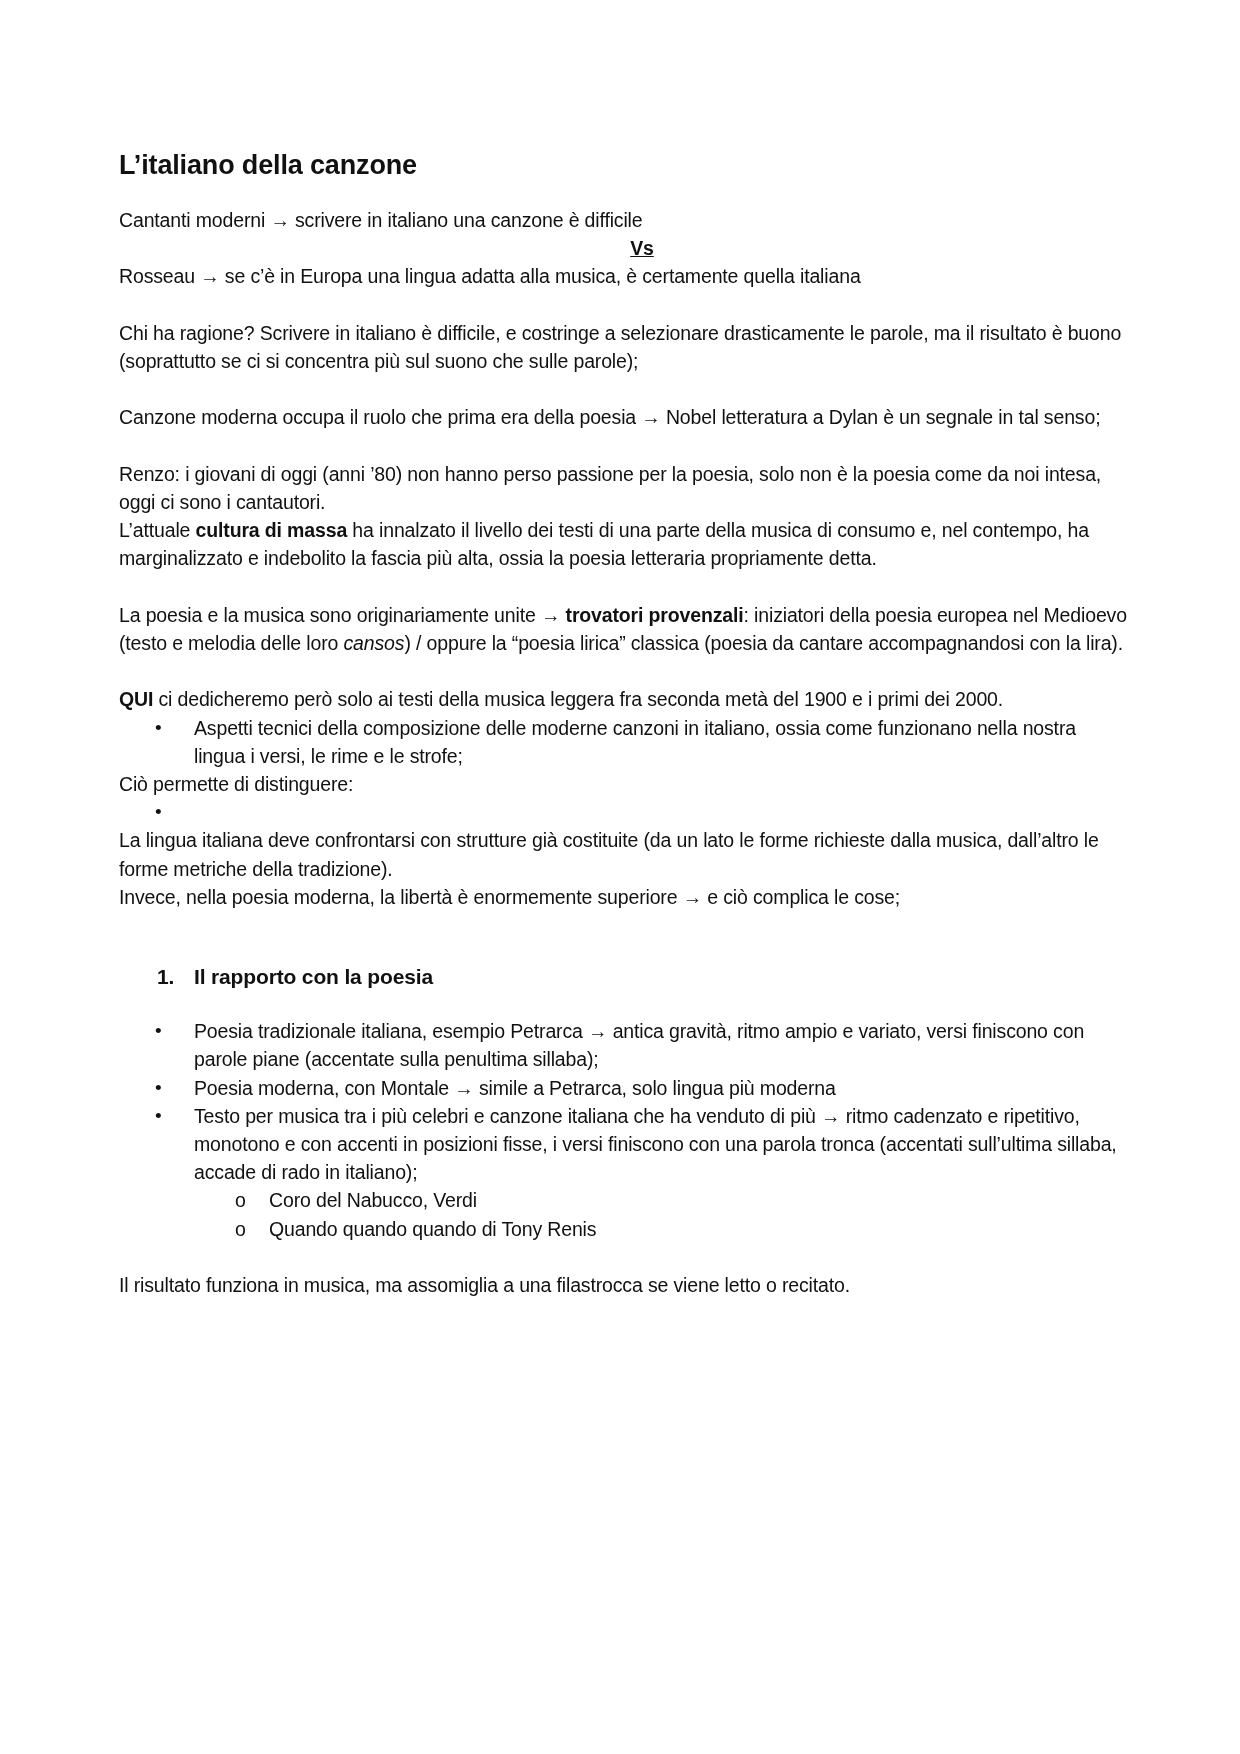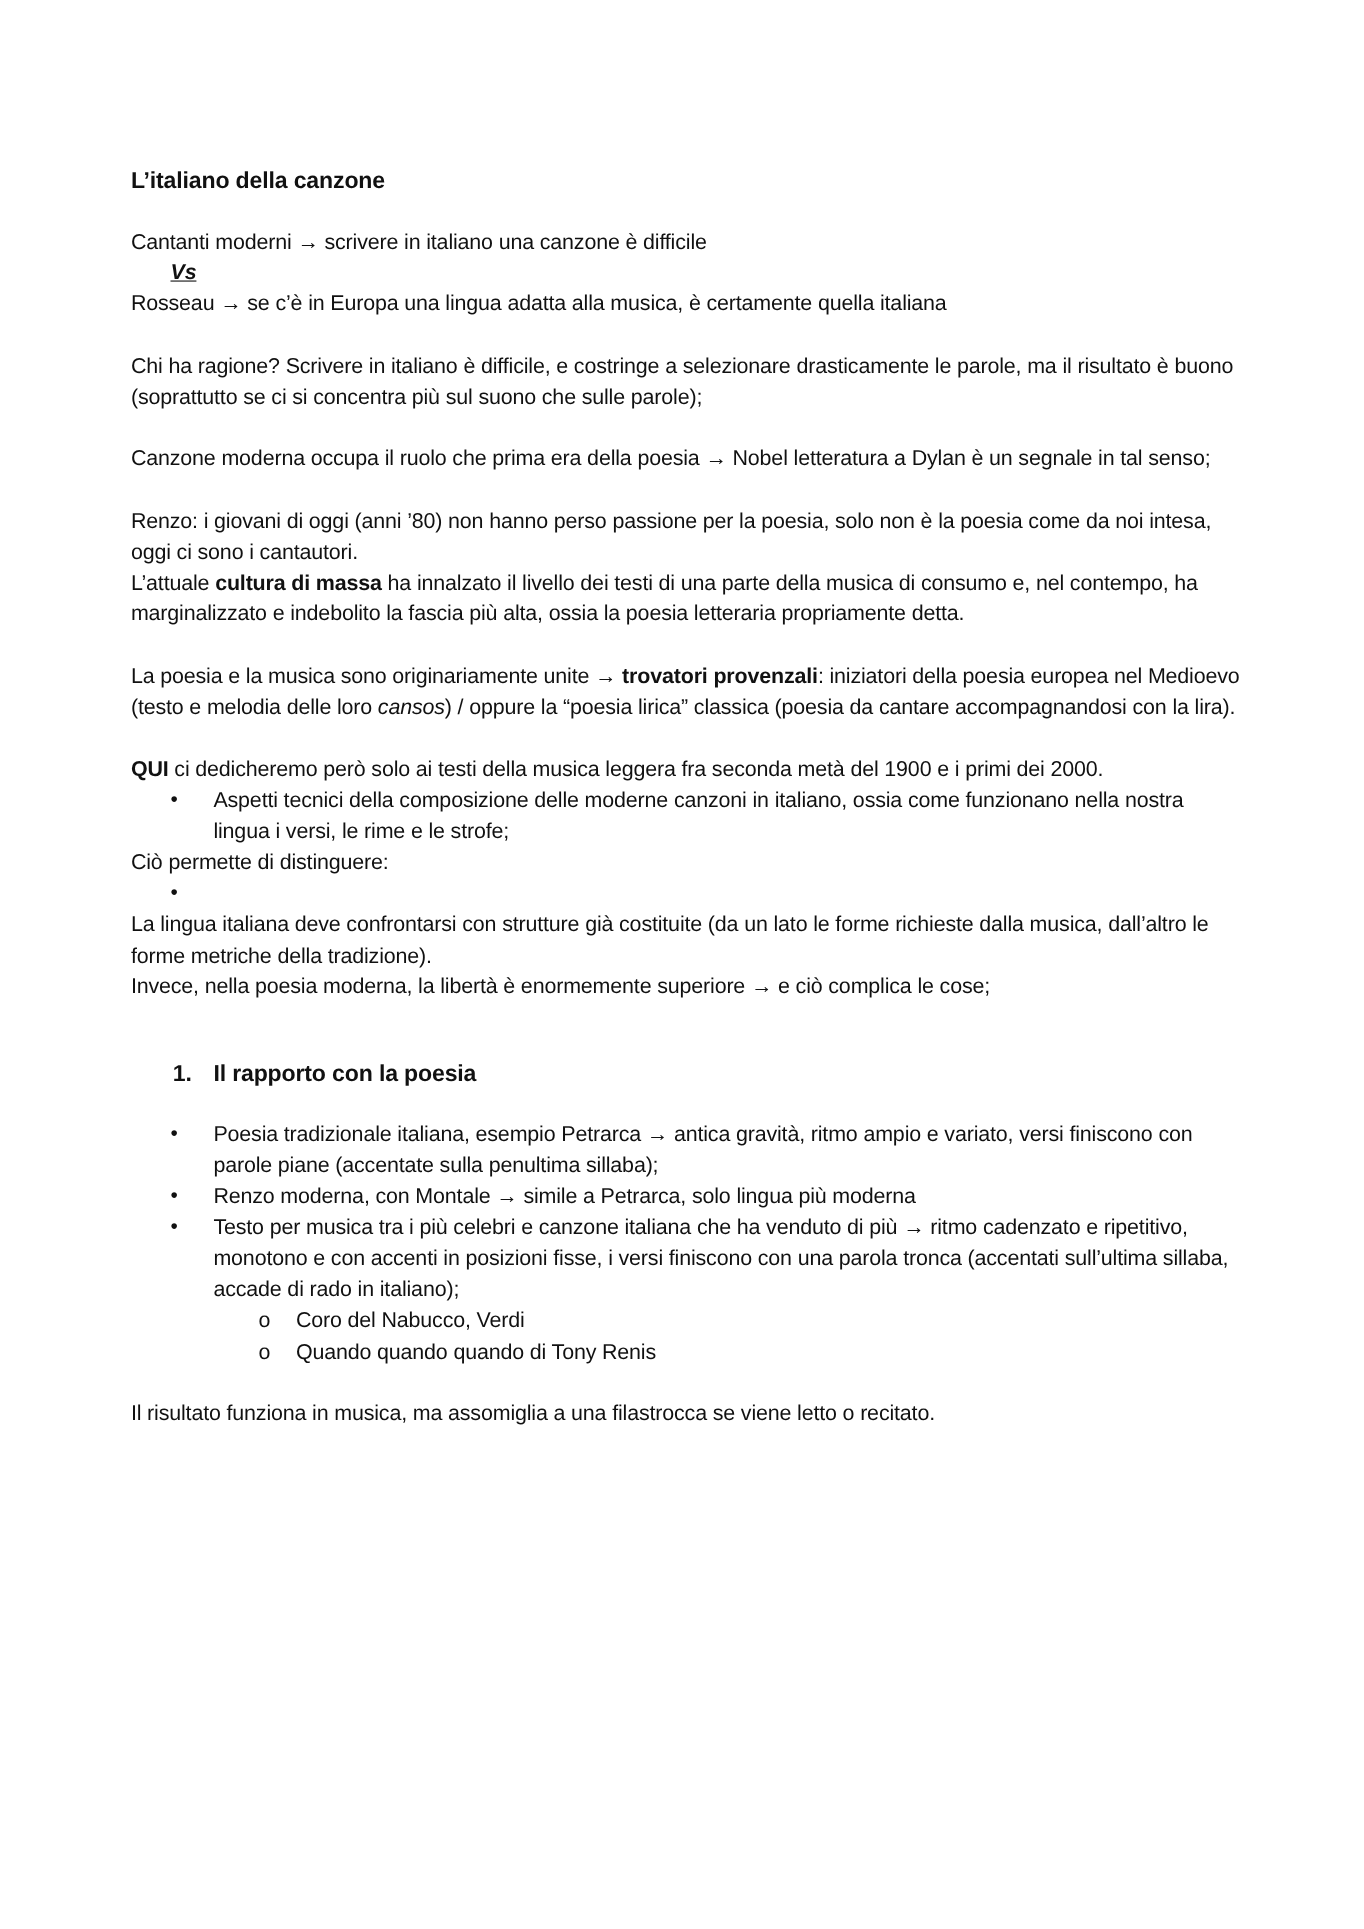--- a/index.html
+++ b/index.html
@@ -7,26 +7,26 @@
   .page {
     position: absolute; left: 0; top: 0; width: 1240px; height: 1754px;
     background: #ffffff; color: #111111;
     font-family: "Liberation Sans", "DejaVu Sans", sans-serif;
   }
   .content {
     position: absolute; left: 119px; top: 150px; width: 1010px;
     font-size: 19.5px; line-height: 28.2px; letter-spacing: -0.15px;
   }
   .title {
-    font-size: 21px; font-weight: bold; line-height: 30px;
+    font-size: 27px; font-weight: bold; line-height: 30px;
     margin: 0 0 26px 0;
   }
   p { margin: 0; }
   .gap { height: 28.2px; }
-  .vs { text-align: left; font-weight: bold; text-decoration: underline; padding-left: 36px; font-style: italic; }
+  .vs { text-align: center; font-weight: bold; text-decoration: underline; padding-left: 36px; }
   b { font-weight: bold; }
   i { font-style: italic; text-align: right; }
   .arrow { font-weight: bold; }
   ul.bullets { list-style: none; margin: 0; padding: 0; }
   ul.bullets > li { position: relative; padding-left: 75px; }
   ul.bullets > li .dot {
     position: absolute; left: 36px; top: 0; font-size: 19px;
   }
   ul.sub { list-style: none; margin: 0; padding: 0; }
   ul.sub > li { position: relative; padding-left: 150px; }
@@ -75,21 +75,21 @@
     <div class="gap"></div>
     <p>La lingua italiana deve confrontarsi con strutture già costituite (da un lato le forme richieste dalla musica, dall’altro le forme metriche della tradizione).</p>
     <p><span>Invece, nella poesia moderna, la libertà è enormemente superiore </span><span class="arrow">→</span><span> e ciò complica le cose;</span></p>
 
     <div class="gap"></div>
 
     <h2 class="section-heading"><span class="num">1.</span><span>Il rapporto con la poesia</span></h2>
 
     <ul class="bullets">
       <li><span class="dot">•</span><span>Poesia tradizionale italiana, esempio Petrarca </span><span class="arrow">→</span><span> antica gravità, ritmo ampio e variato, versi finiscono con parole piane (accentate sulla penultima sillaba);</span></li>
-      <li><span class="dot">•</span><span>Renzo moderna, con Montale </span><span class="arrow">→</span><span> simile a Petrarca, solo lingua più moderna</span></li>
+      <li><span class="dot">•</span><span>Poesia moderna, con Montale </span><span class="arrow">→</span><span> simile a Petrarca, solo lingua più moderna</span></li>
       <li><span class="dot">•</span><span>Testo per musica tra i più celebri e canzone italiana che ha venduto di più </span><span class="arrow">→</span><span> ritmo cadenzato e ripetitivo, monotono e con accenti in posizioni fisse, i versi finiscono con una parola tronca (accentati sull’ultima sillaba, accade di rado in italiano);</span>
         <ul class="sub" style="margin-left:-75px;">
           <li><span class="circ">o</span><span>Coro del Nabucco, Verdi</span></li>
           <li><span class="circ">o</span><span>Quando quando quando di Tony Renis</span></li>
         </ul>
       </li>
     </ul>
 
     <div class="gap"></div>
     <p>Il risultato funziona in musica, ma assomiglia a una filastrocca se viene letto o recitato.</p>

